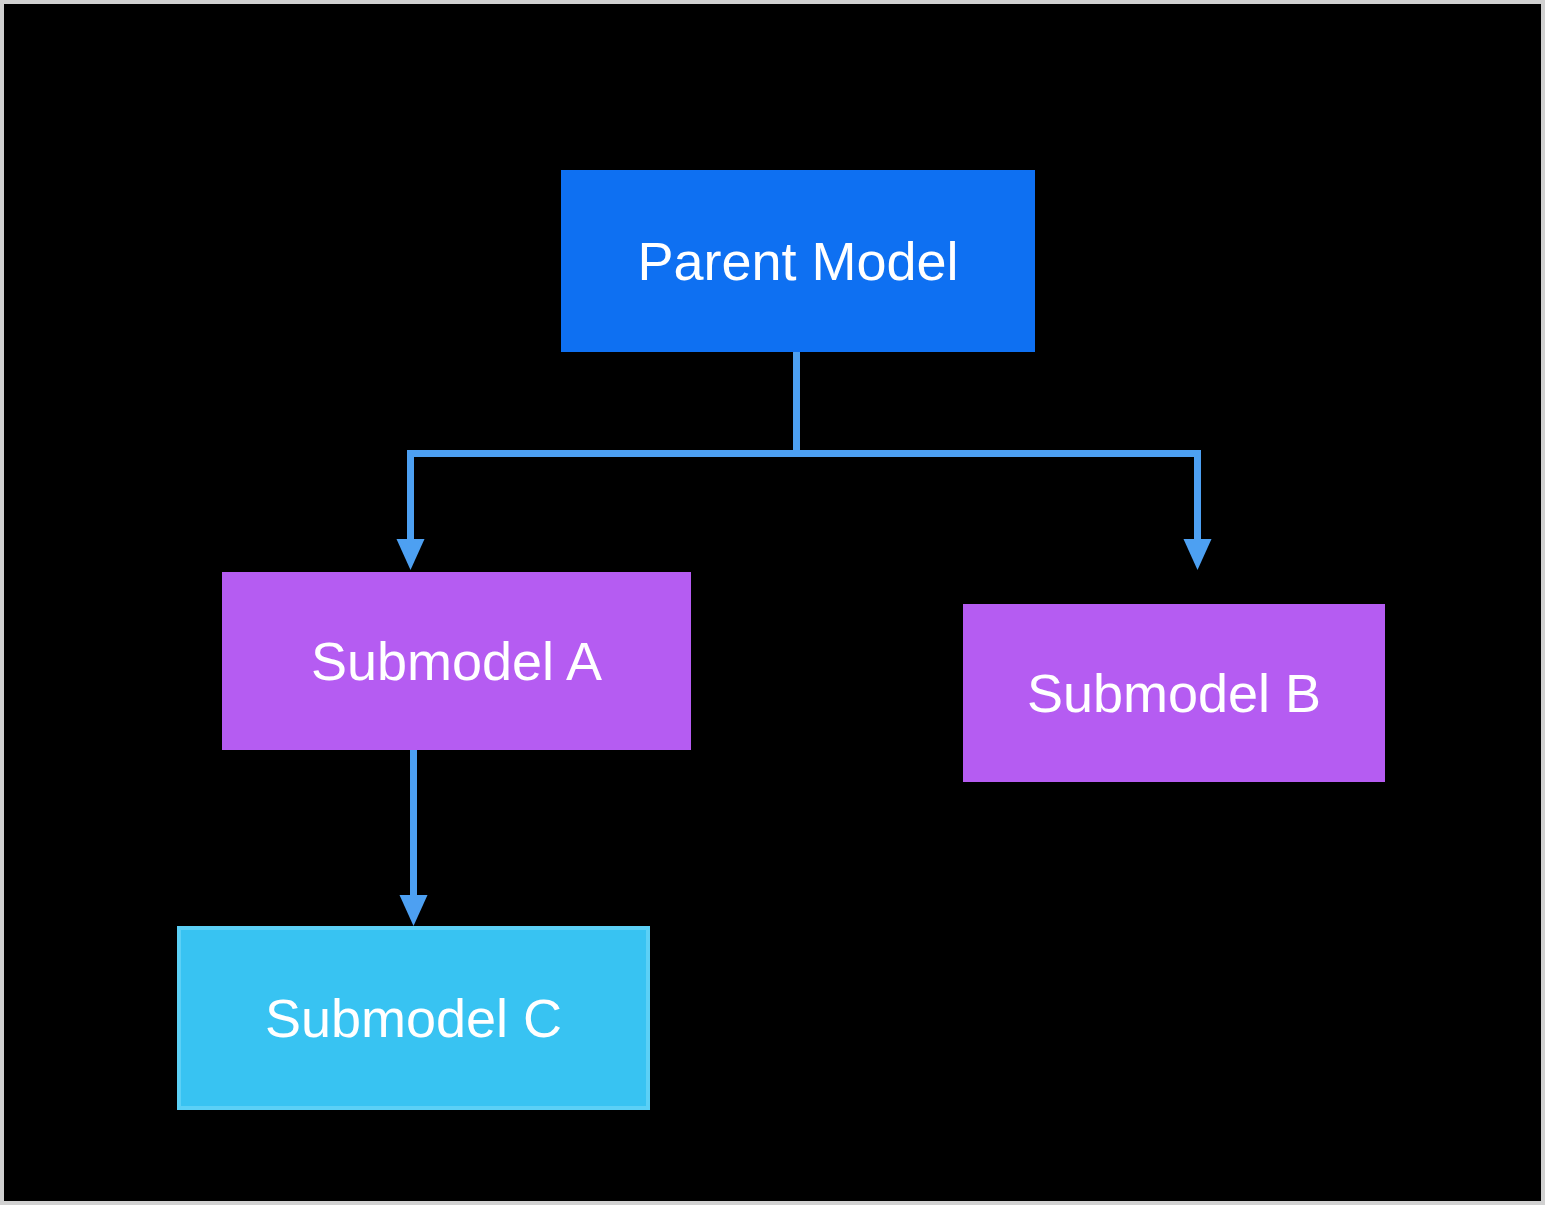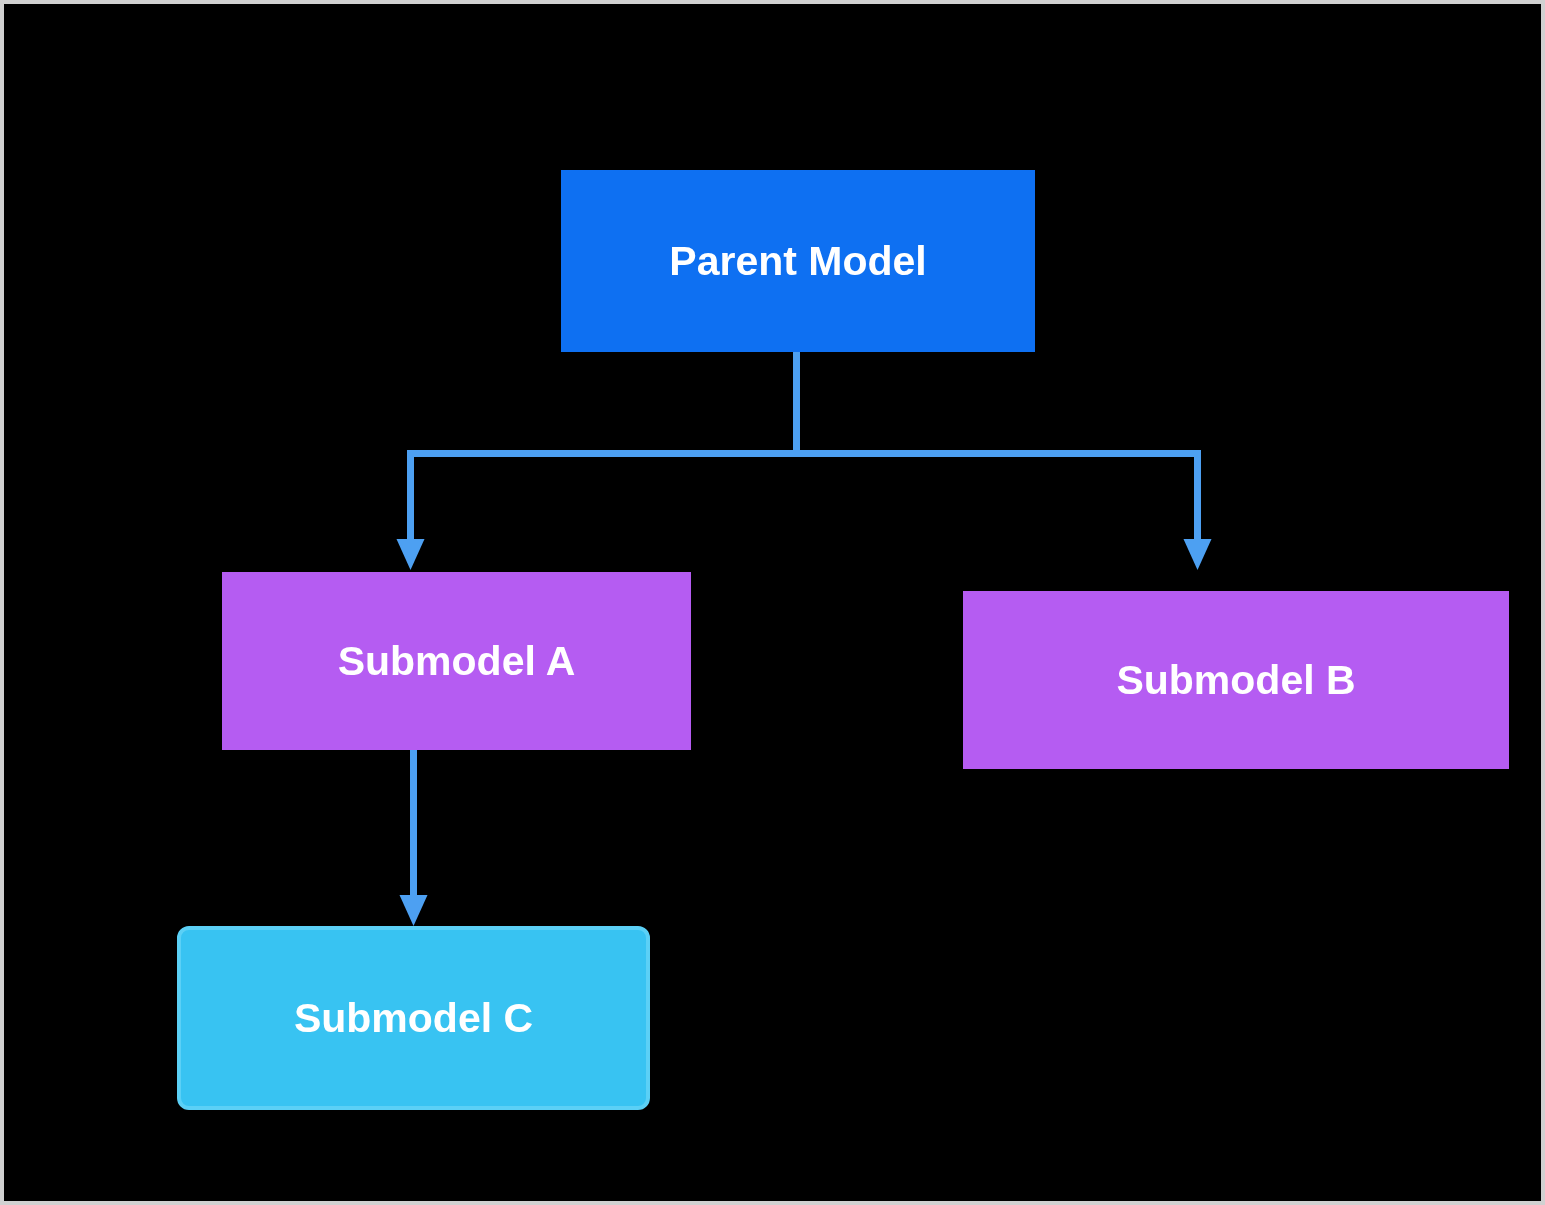--- a/index.html
+++ b/index.html
@@ -24,29 +24,28 @@
     height: 1205px;
     pointer-events: none;
   }
   .node {
     position: absolute;
     display: flex;
     align-items: center;
     justify-content: center;
     box-sizing: border-box;
     color: #ffffff;
-    font-size: 41px;
+    font-size: 54px;
     line-height: 1;
     white-space: nowrap;
     text-align: left;
-    font-weight: bold;
   }
   .node-parent   { left: 561px; top: 170px; width: 474px; height: 182px; }
   .node-sub-a    { left: 178px; top: 572px; width: 469px; height: 178px; margin-left: 44px; }
-  .node-sub-b    { left: 963px; top: 591px; width: 546px; height: 178px; }
+  .node-sub-b    { left: 963px; top: 604px; width: 422px; height: 178px; }
   .node-sub-c    { left: 177px; top: 926px; width: 473px; height: 184px; border: 4px solid transparent; }
 </style>
 </head>
 <body>
 
 <div class="frame">
 
   <svg class="edges-layer" viewBox="0 0 1545 1205" xmlns="http://www.w3.org/2000/svg">
 
     <g stroke="#4da0f2" fill="#4da0f2">
@@ -71,17 +70,17 @@
   </div>
 
   <div class="node node-sub-a" style="background-color: rgb(181, 92, 242);">
     <span>Submodel A</span>
   </div>
 
   <div class="node node-sub-b" style="background-color: rgb(181, 92, 242);">
     <span>Submodel B</span>
   </div>
 
-  <div class="node node-sub-c" style="background-color: rgb(56, 195, 242); border-color: rgb(91, 208, 246); border-radius: 12px;">
+  <div class="node node-sub-c" style="background-color: rgb(56, 195, 242); border-color: rgb(91, 208, 246);">
     <span>Submodel C</span>
   </div>
 
 </div>
 
 </body></html>

